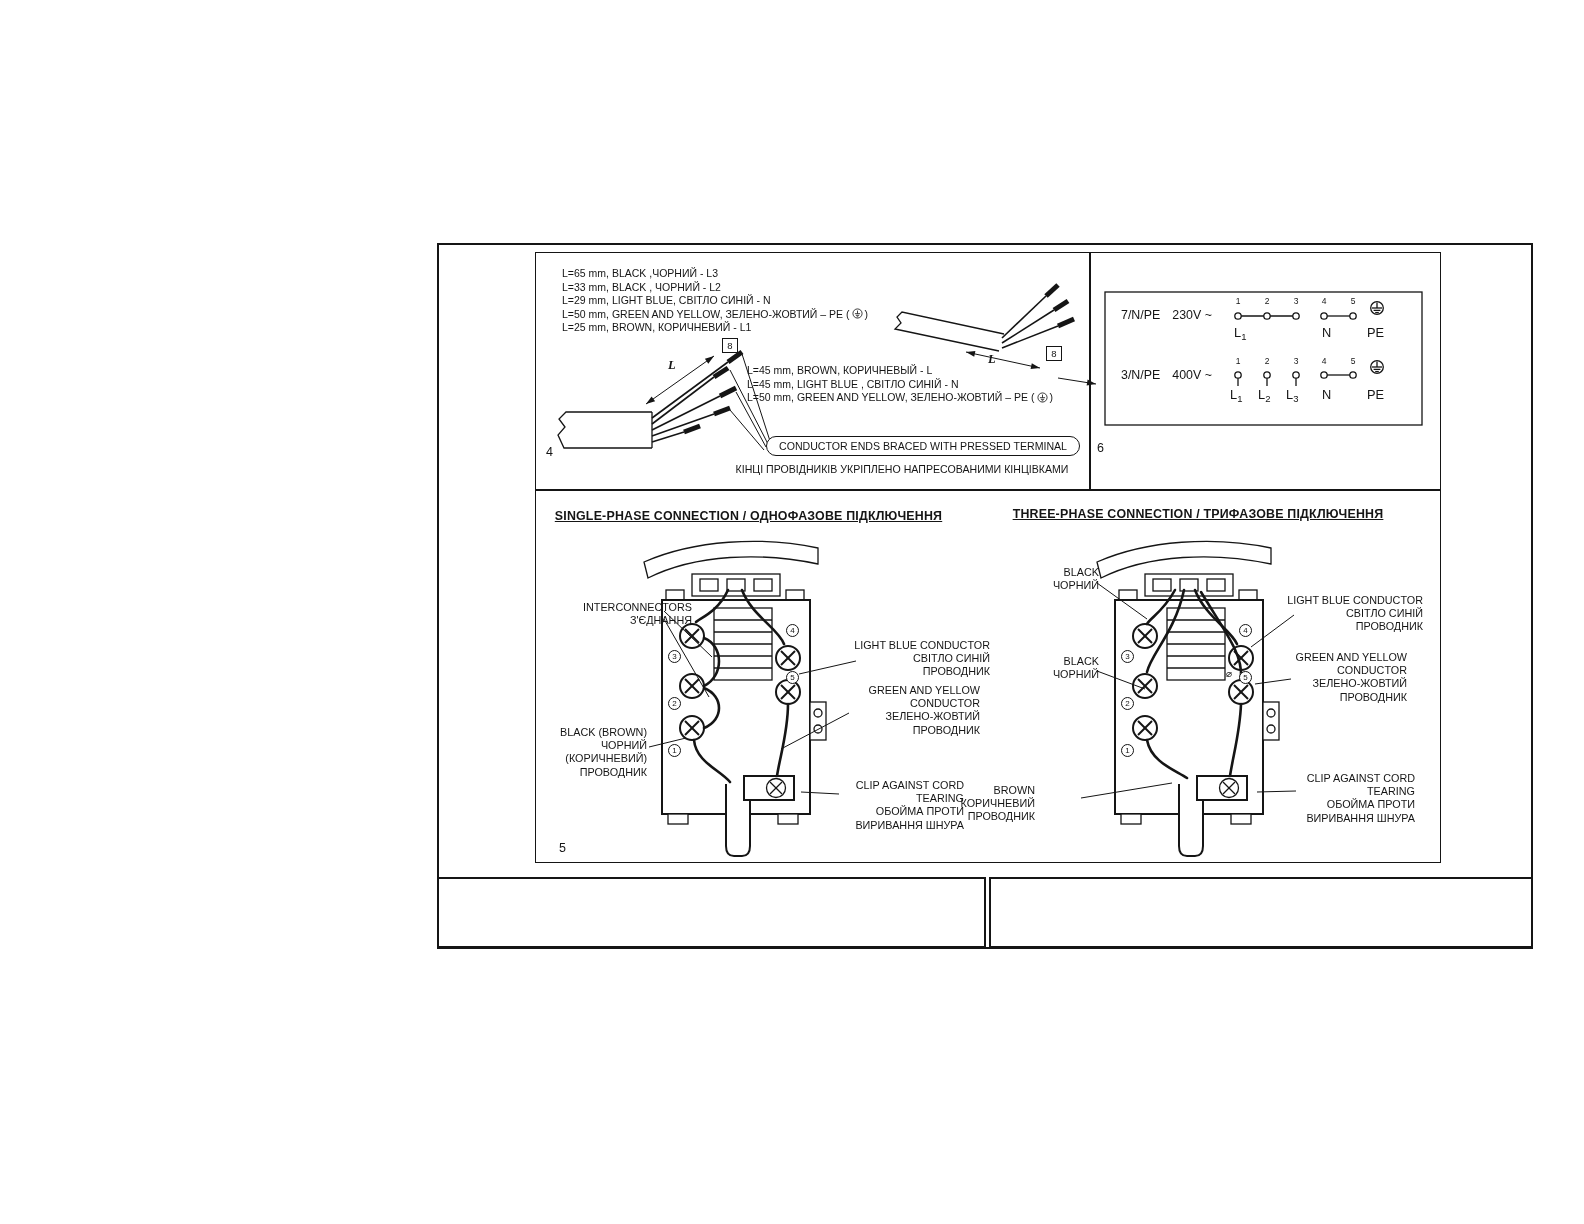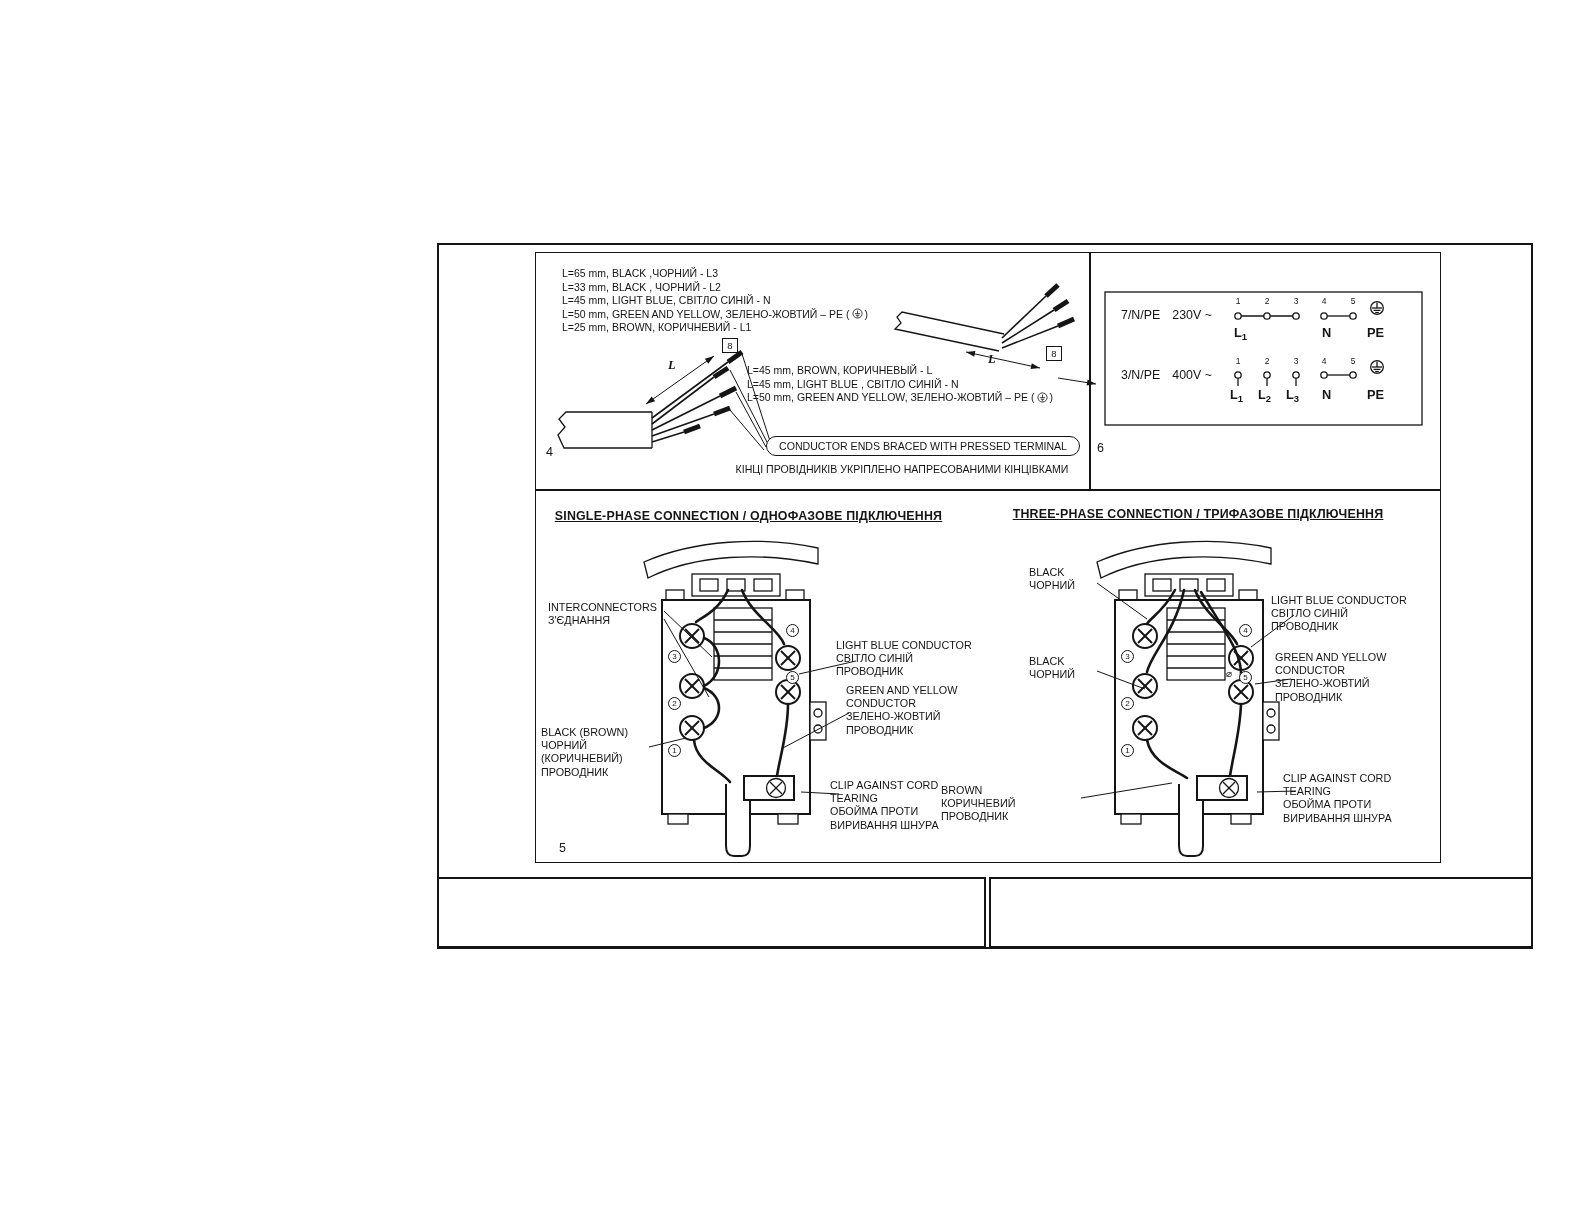--- a/index.html
+++ b/index.html
@@ -4,27 +4,27 @@
 <style>
   *{box-sizing:border-box;margin:0;padding:0}
   body{width:1584px;height:1224px;position:relative;background:#fff;color:#151515;
        font-family:"Liberation Sans","DejaVu Sans",sans-serif;overflow:hidden}
   .abs{position:absolute}
   .frame{position:absolute;border:2px solid #151515}
   .panel{position:absolute;border:1.5px solid #151515}
   .bbox{position:absolute;border:2px solid #151515;background:#fff}
   .overlay{position:absolute;left:0;top:0}
   .spec{font-size:10.5px;line-height:13.5px;white-space:nowrap}
-  .lbl{font-size:10.8px;line-height:13.2px;text-align:left}
+  .lbl{font-size:10.8px;line-height:13.2px;text-align:right}
   .title{font-weight:700;font-size:12.4px;text-align:center;text-decoration:underline;white-space:nowrap;letter-spacing:.2px}
   .fignum{font-size:12.5px}
   .sys{font-size:12.4px;white-space:nowrap}
   .sys .vgap{display:inline-block;width:12px}
   .tnum{position:absolute;font-size:8.5px;width:10px;text-align:center}
-  .phl{position:absolute;font-weight:700;font-size:12.8px;white-space:nowrap}
+  .phl{position:absolute;font-weight:400;font-size:12.8px;white-space:nowrap}
   .phl .sb{font-size:9.5px;vertical-align:-3px}
   .tc{position:absolute;width:13px;height:13px;border:1.1px solid #151515;border-radius:50%;
       font-size:8px;line-height:11px;text-align:center;background:#fff}
   .dimL{position:absolute;font-style:italic;font-weight:700;font-size:12.5px;
         font-family:"Liberation Serif","DejaVu Serif",serif}
   .dim8{position:absolute;width:16px;height:15px;border:1.2px solid #151515;text-align:center;
         font-size:9.5px;line-height:13px;background:#fff}
   .callout{position:absolute;border:1.4px solid #151515;border-radius:10px;font-size:10.6px;
            text-align:center;padding:3px 0;background:#fff;white-space:nowrap}
   .ua{position:absolute;font-size:10.6px;text-align:center;white-space:nowrap}
@@ -202,21 +202,21 @@
     <line class="ptr" x1="1081" y1="798" x2="1172" y2="783"></line>
     <line class="ptr" x1="1294" y1="615" x2="1251" y2="647"></line>
     <line class="ptr" x1="1291" y1="679" x2="1255" y2="684"></line>
     <line class="ptr" x1="1296" y1="791" x2="1257" y2="792"></line>
   </g>
 </svg>
 
 <div class="abs spec" style="left:562px;top:267px">
   <div>L=65 mm, BLACK ,ЧОРНИЙ -  L3</div>
   <div>L=33 mm, BLACK , ЧОРНИЙ - L2</div>
-  <div>L=45 mm, LIGHT BLUE, СВІТЛО СИНІЙ - N</div>
+  <div>L=29 mm, LIGHT BLUE, СВІТЛО СИНІЙ - N</div>
   <div>
     <span>L=50 mm, GREEN AND YELLOW, ЗЕЛЕНО-ЖОВТИЙ – PE (</span><svg class="earth" width="11" height="11" viewBox="0 0 12 12">
         <circle cx="6" cy="6" r="5" style="stroke:#151515;stroke-width:.9;fill:none"></circle>
         <line x1="6" y1="2.8" x2="6" y2="6.2" style="stroke:#151515;stroke-width:.9"></line>
         <line x1="3.2" y1="6.2" x2="8.8" y2="6.2" style="stroke:#151515;stroke-width:.9"></line>
         <line x1="4.2" y1="8" x2="7.8" y2="8" style="stroke:#151515;stroke-width:.9"></line>
         <line x1="5.2" y1="9.6" x2="6.8" y2="9.6" style="stroke:#151515;stroke-width:.9"></line>
       </svg><span>)</span>
   </div>
   <div>L=25 mm, BROWN,  КОРИЧНЕВИЙ - L1</div>
@@ -268,21 +268,21 @@
 <div class="phl" style="left:1230px;top:387px"><span>L</span><span class="sb">1</span></div>
 <div class="phl" style="left:1258px;top:387px"><span>L</span><span class="sb">2</span></div>
 <div class="phl" style="left:1286px;top:387px"><span>L</span><span class="sb">3</span></div>
 <div class="phl" style="left:1322px;top:387px">N</div>
 <div class="phl" style="left:1367px;top:387px">PE</div>
 <div class="abs fignum" style="left:1097px;top:441px">6</div>
 
 <div class="abs title" style="left:551px;top:509px;width:395px">SINGLE-PHASE CONNECTION / ОДНОФАЗОВЕ ПІДКЛЮЧЕННЯ</div>
 <div class="abs title" style="left:1003px;top:507px;width:390px">THREE-PHASE CONNECTION / ТРИФАЗОВЕ ПІДКЛЮЧЕННЯ</div>
 
-<div class="abs lbl" style="left:548px;top:601px;width:124px">
+<div class="abs lbl" style="left:568px;top:601px;width:124px">
   <div>INTERCONNECTORS</div>
   <div>З'ЄДНАННЯ</div>
 </div>
 <div class="abs lbl" style="left:541px;top:726px;width:106px">
   <div>BLACK (BROWN)</div>
   <div>ЧОРНИЙ</div>
   <div>(КОРИЧНЕВИЙ)</div>
   <div>ПРОВОДНИК</div>
 </div>
 <div class="abs lbl" style="left:836px;top:639px;width:154px">

